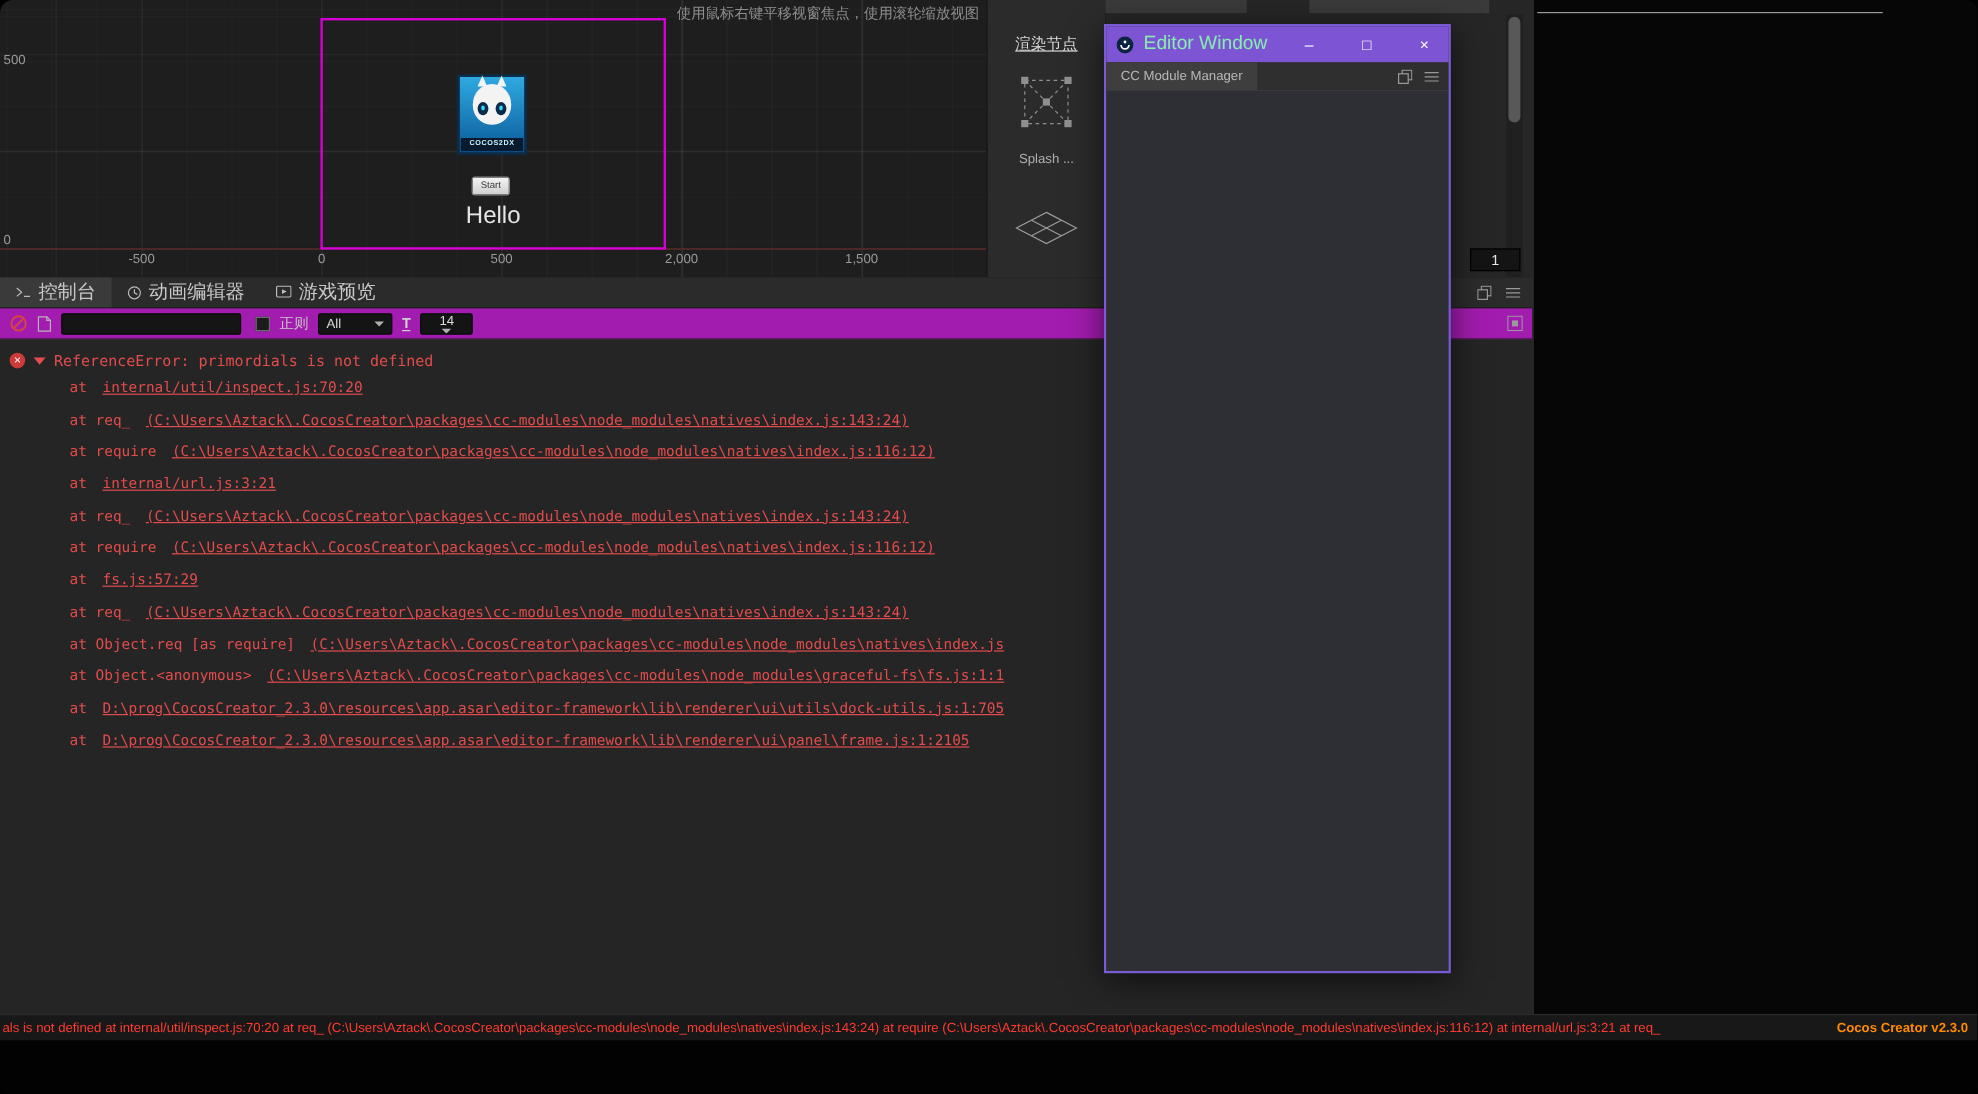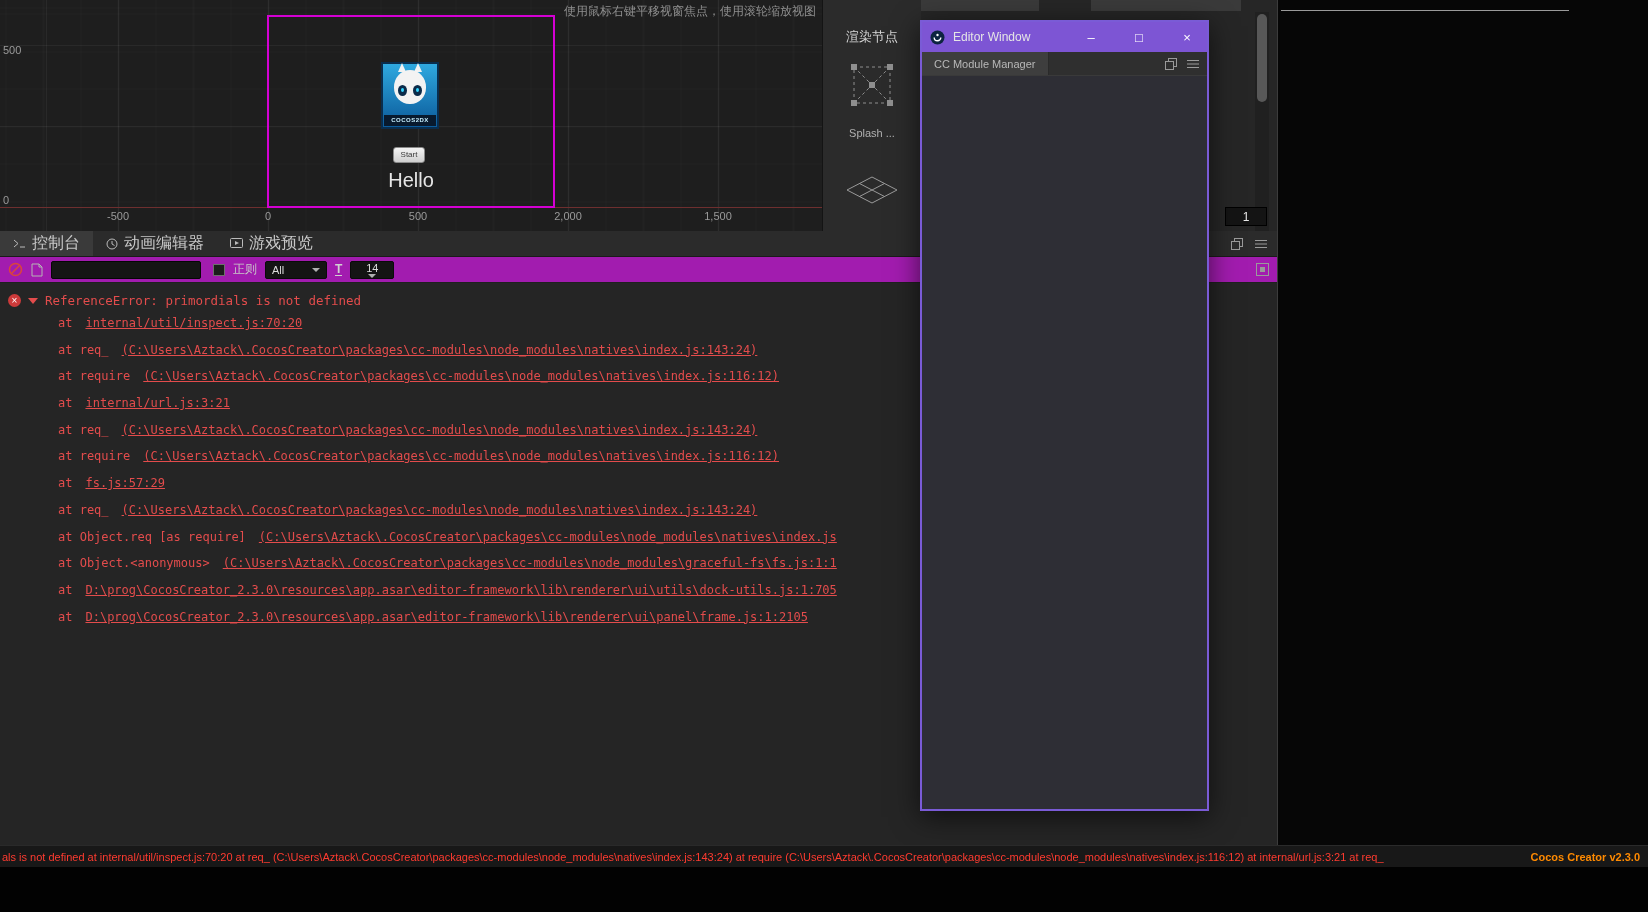--- a/index.html
+++ b/index.html
@@ -1,18 +1,18 @@
 <!DOCTYPE html>
 <html><head>
 <meta charset="utf-8">
 <style>
   html,body { margin:0; padding:0; background:#000; }
   #app {
     position:relative; width:1648px; height:912px; overflow:hidden;
-    background:#000; font-family:"Liberation Sans", sans-serif;
+    background:#000; font-family:"Liberation Sans", sans-serif;border-radius:11px;
     -webkit-font-smoothing:antialiased;
   }
   
   .scene {
     position:absolute; left:0; top:0; width:822px; height:231px;
     background-color:#1e1e1e;
     background-image:
       repeating-linear-gradient(0deg,  rgba(255,255,255,0.05) 0 1px, transparent 1px 150px),
       repeating-linear-gradient(90deg, rgba(255,255,255,0.05) 0 1px, transparent 1px 150px),
       repeating-linear-gradient(0deg,  rgba(255,255,255,0.018) 0 1px, transparent 1px 37.5px),
@@ -32,21 +32,21 @@
   .logo-head::before, .logo-head::after { content:""; position:absolute; top:-7px; width:0; height:0; border-left:4px solid transparent; border-right:4px solid transparent; border-bottom:9px solid #f3f3f3; }
   .logo-head::before { left:4px; } .logo-head::after { right:4px; }
   .logo-eye { position:absolute; top:15px; width:9px; height:11px; background:#0b2b4a; border-radius:50%; }
   .logo-eye.l { left:4px; } .logo-eye.r { right:4px; }
   .logo-eye::after { content:""; position:absolute; left:3px; top:3px; width:3px; height:4px; background:#35d6ff; border-radius:50%; }
   .logo-caption { position:absolute; left:1px; right:1px; bottom:1px; height:11px; background:#081a2e; color:#c8f0ff; font-size:6px; font-weight:bold; text-align:center; line-height:11px; letter-spacing:0.5px; }
   .mini-btn { position:absolute; left:393px; top:147px; width:32px; height:16px; background:linear-gradient(#f4f4f4,#cfcfcf); border:1px solid #8a8a8a; border-radius:3px; box-sizing:border-box; font-size:8px; color:#3a3a3a; text-align:center; line-height:13px; }
   .hello-label { position:absolute; left:267px; top:169px; width:288px; text-align:center; color:#e6e6e6; font-size:20px; }
   
   .palette { position:absolute; left:822px; top:0; width:99px; height:231px; background:#2b2b2b; border-left:1px solid #141414; box-sizing:border-box; overflow:hidden; }
-  .palette-title { position:absolute; left:0; top:28px; width:100%; text-align:center; color:#d8d8d8; font-size:13px; }
+  .palette-title { position:absolute; left:0; top:28px; width:100%; text-align:center; color:#d8d8d8; font-size:13px;text-decoration:underline; }
   .palette-item1-icon { position:absolute; left:27px; top:63px; }
   .palette-item1-label { position:absolute; left:0; top:127px; width:100%; text-align:center; color:#b0b0b0; font-size:11px; }
   .palette-item2-icon { position:absolute; left:22px; top:175px; }
   
   .topright { position:absolute; left:921px; top:0; width:356px; height:231px; background:#262626; overflow:hidden; }
   .ptab { position:absolute; top:0; height:11px; background:#3a3a3a; }
   .ptab1 { left:0; width:118px; } .ptab2 { left:170px; width:150px; }
   .tr-scroll-track { position:absolute; left:334px; top:12px; width:14px; height:219px; background:#202020; }
   .tr-scroll-thumb { position:absolute; left:2px; top:2px; width:10px; height:88px; background:#585858; border-radius:5px; }
   .tr-value { position:absolute; left:304px; top:207px; width:42px; height:19px; background:#141414; border:1px solid #000; color:#e8e8e8; font-size:12px; text-align:center; box-sizing:border-box; }
@@ -69,21 +69,21 @@
   .err-head { display:flex; align-items:center; gap:7px; padding:10px 0 2px 8px; }
   .err-x { display:inline-block; width:13px; height:13px; border-radius:50%; background:#cc3a3a; color:#fff; font-size:10px; text-align:center; line-height:13px; font-family:"Liberation Sans",sans-serif; }
   .err-caret { width:0; height:0; border-left:5px solid transparent; border-right:5px solid transparent; border-top:6px solid #e34c4c; }
   .err-msg { font-size:12.5px; }
   .stack-row { height:26.7px; line-height:26.7px; padding-left:58px; white-space:nowrap; }
   .sprefix { margin-right:13px; }
   .slink { color:#e34c4c; text-decoration:underline; cursor:pointer; }
   
   .editor-window { position:absolute; left:920px; top:20px; width:289px; height:791px; box-sizing:border-box; border:2px solid #7a5bd6; background:#2e2e35; box-shadow:0 6px 26px rgba(0,0,0,0.6); z-index:20; display:flex; flex-direction:column; }
   .ew-titlebar { height:30px; background:#7d55d4; display:flex; align-items:center; padding-left:8px; gap:8px; flex:0 0 auto; }
-  .ew-title { flex:1; color:#e5e5e5; font-size:12px; }
+  .ew-title { flex:1; color:#86efac; font-size:16px; }
   .ew-btn { width:40px; height:30px; display:flex; align-items:center; justify-content:center; color:#fff; font-size:13px; }
   .ew-tabstrip { height:23px; background:#2f2f2f; display:flex; align-items:center; border-bottom:1px solid #3a3a3a; flex:0 0 auto; }
   .ew-tab { height:23px; display:flex; align-items:center; padding:4px 12px; background:#3e3e3e; color:#b8b8b8; font-size:11px; border-right:1px solid #2a2a2a; box-sizing:border-box; }
   .ew-tab-icons { margin-left:auto; display:flex; align-items:center; gap:10px; padding-right:8px; }
   .ew-body { flex:1; background:#2e2e35; }
   
   .rvoid { position:absolute; left:1278px; top:0; width:370px; height:845px; background:#060606; }
   .rvoid-line { position:absolute; left:3px; top:10px; width:288px; height:1px; background:#9a9a9a; }
   .vdiv { position:absolute; left:1277px; top:0; width:1px; height:845px; background:#3c3c3c; }
   

